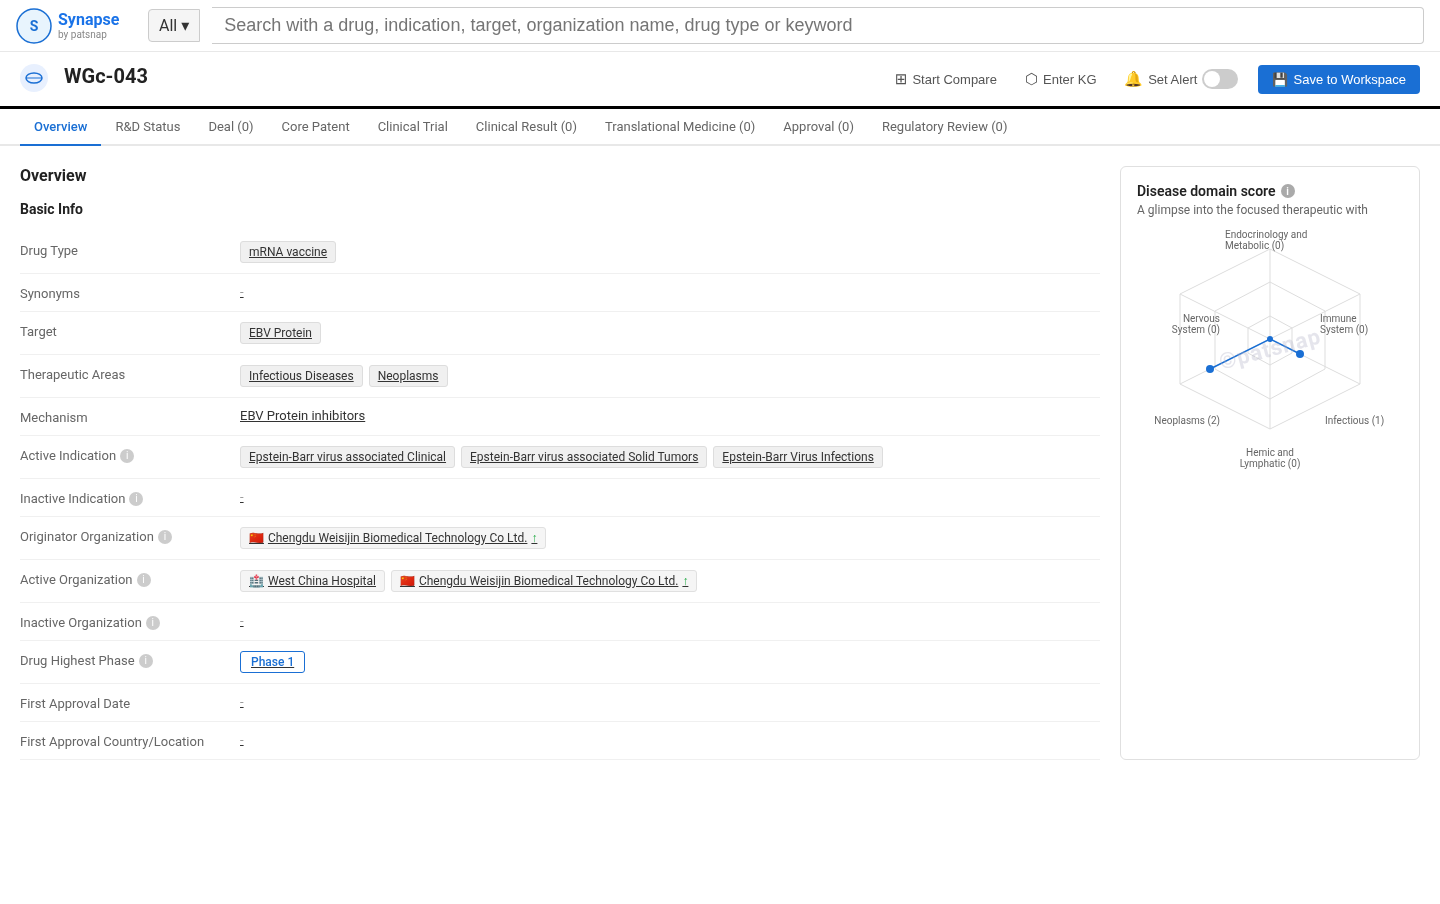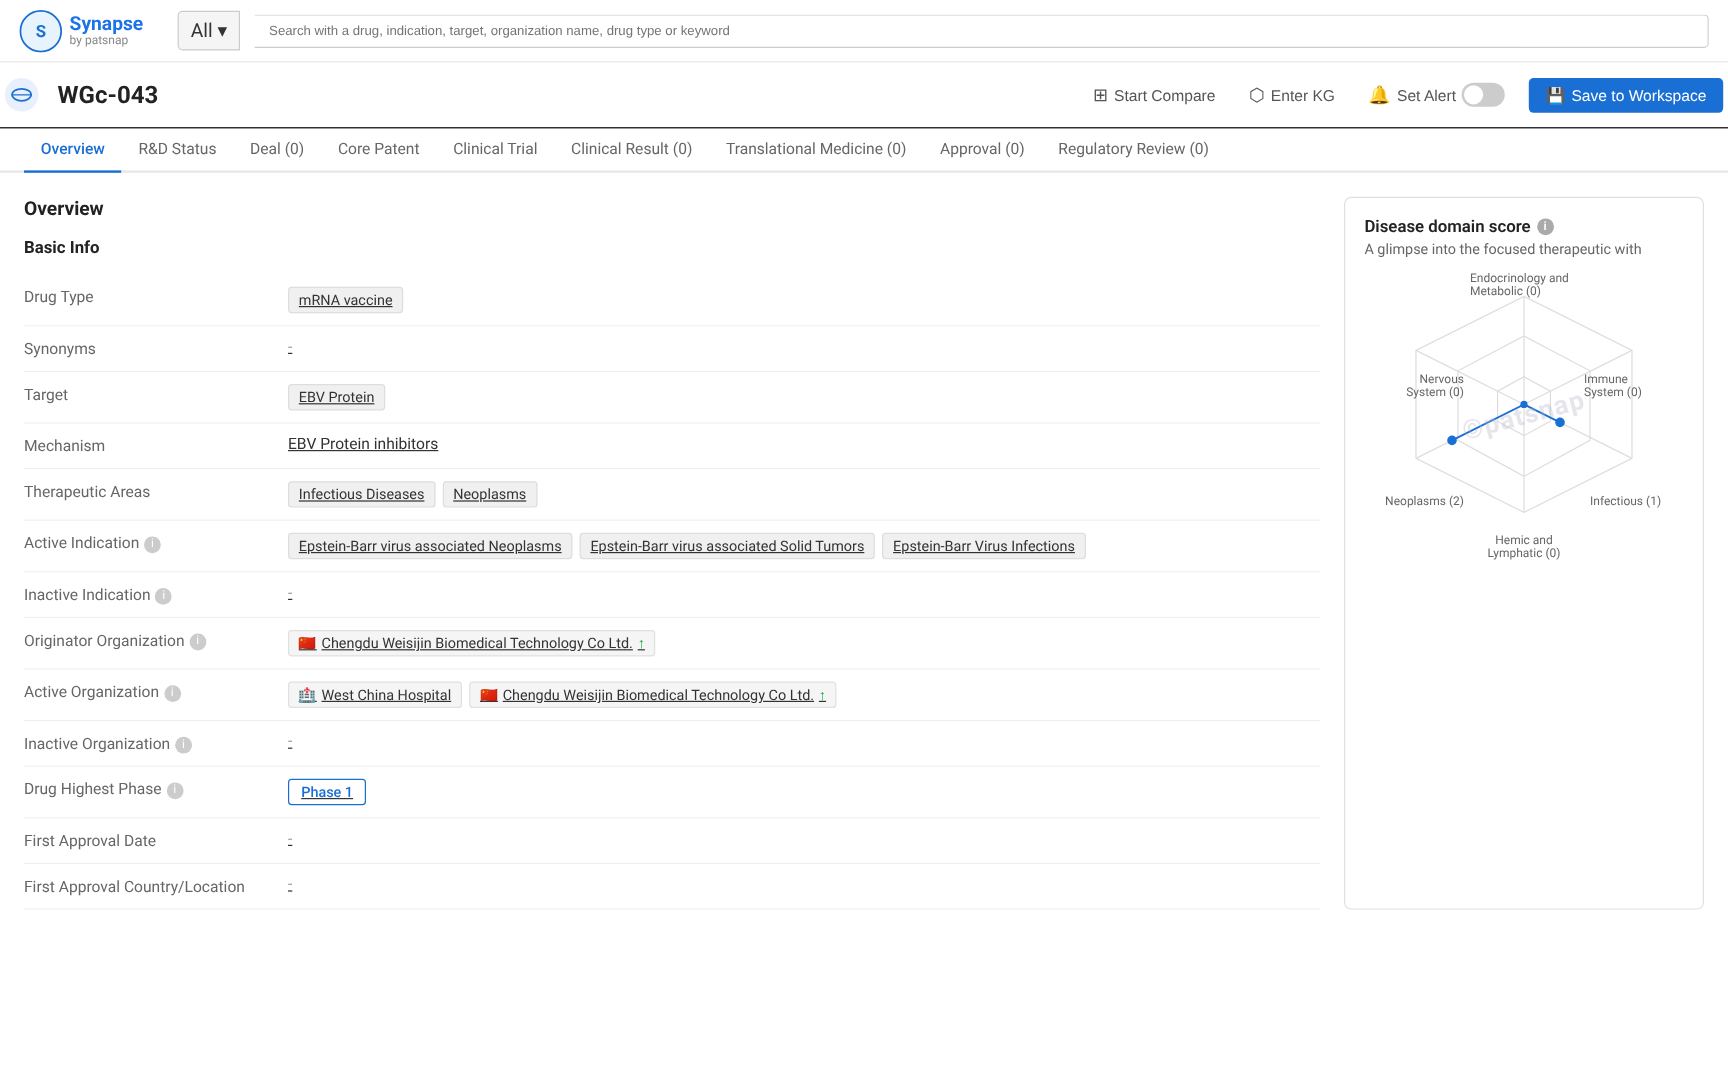--- a/index.html
+++ b/index.html
@@ -13,26 +13,26 @@
     .logo-area { display: flex; align-items: center; gap: 6px; min-width: 120px; }
     .logo-icon { width: 36px; height: 36px; }
     .logo-text { font-size: 16px; font-weight: 700; color: #1a73e8; line-height: 1.1; }
     .logo-sub { font-size: 10px; color: #888; font-weight: 400; }
     .search-dropdown {
       display: flex; align-items: center; border: 1px solid #ccc; border-radius: 4px 0 0 4px;
       padding: 6px 10px; background: #f5f5f5; cursor: pointer; gap: 4px; font-size: 16px;
     }
     .search-box {
       flex: 1; border: 1px solid #ccc; border-left: none; border-radius: 0 4px 4px 0;
-      padding: 7px 12px; font-size: 11px; color: #3b82f6; outline: none;
+      padding: 7px 12px; font-size: 18px; color: #3b82f6; outline: none;
     }
 
     
     .drug-header {
-      display: flex; align-items: center; padding: 12px 4px; border-bottom: 1px solid #000000;
+      display: flex; align-items: flex-start; padding: 12px 20px; border-bottom: 3px solid #000000;
       gap: 16px;
     }
     .drug-icon {
       width: 28px; height: 28px; border-radius: 50%; background: #e8f0fe;
       display: flex; align-items: center; justify-content: center; font-size: 14px;
     }
     .drug-name { font-size: 20px; font-weight: 700; color: #222; flex: 1; }
     .drug-actions { display: flex; align-items: center; gap: 12px; }
     .action-btn {
       display: flex; align-items: center; gap: 5px; cursor: pointer; color: #555;
@@ -200,36 +200,36 @@
             <span class="dash-value">-</span>
           </div>
         </div>
         <div class="info-row">
           <div class="info-label">Target</div>
           <div class="info-value">
             <span class="tag">EBV Protein</span>
           </div>
         </div>
         <div class="info-row">
-          <div class="info-label">Mechanism</div>
-          <div class="info-value">
-            <span class="">EBV Protein inhibitors</span>
-          </div>
-        </div>
-        <div class="info-row">
           <div class="info-label">Therapeutic Areas</div>
           <div class="info-value">
             <span class="tag">Infectious Diseases</span>
             <span class="tag">Neoplasms</span>
           </div>
         </div>
         <div class="info-row">
+          <div class="info-label">Mechanism</div>
+          <div class="info-value">
+            <span class="">EBV Protein inhibitors</span>
+          </div>
+        </div>
+        <div class="info-row">
           <div class="info-label">Active Indication<span class="info-icon">i</span></div>
           <div class="info-value">
-            <span class="tag">Epstein-Barr virus associated Neoplasms</span>
+            <span class="tag">Epstein-Barr virus associated Clinical</span>
             <span class="tag">Epstein-Barr virus associated Solid Tumors</span>
             <span class="tag">Epstein-Barr Virus Infections</span>
           </div>
         </div>
         <div class="info-row">
           <div class="info-label">Inactive Indication<span class="info-icon">i</span></div>
           <div class="info-value">
             <span class="dash-value">-</span>
           </div>
         </div>

